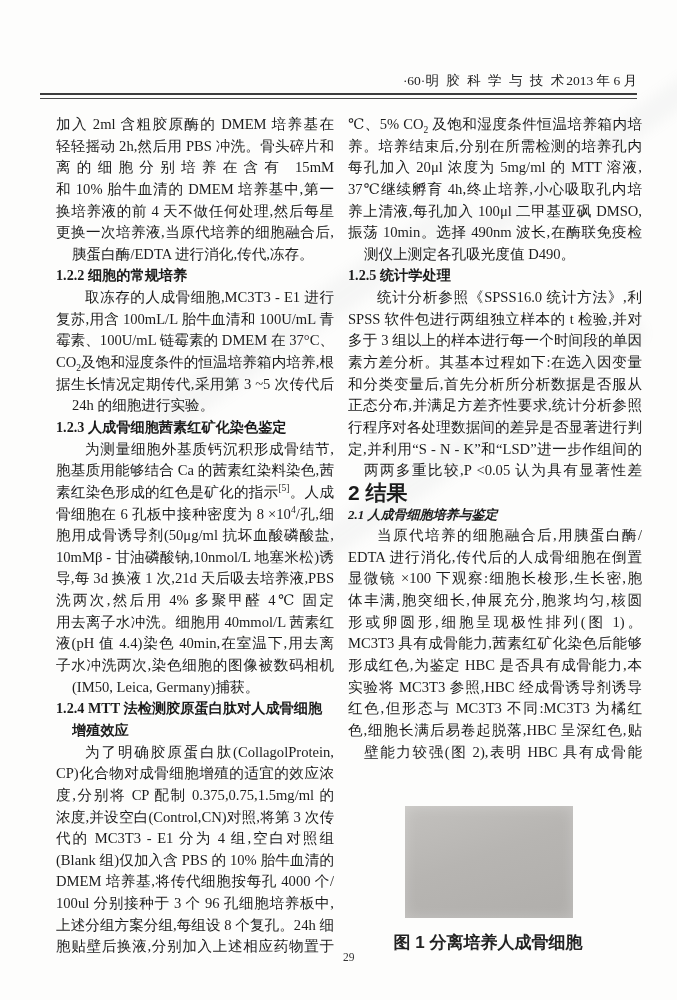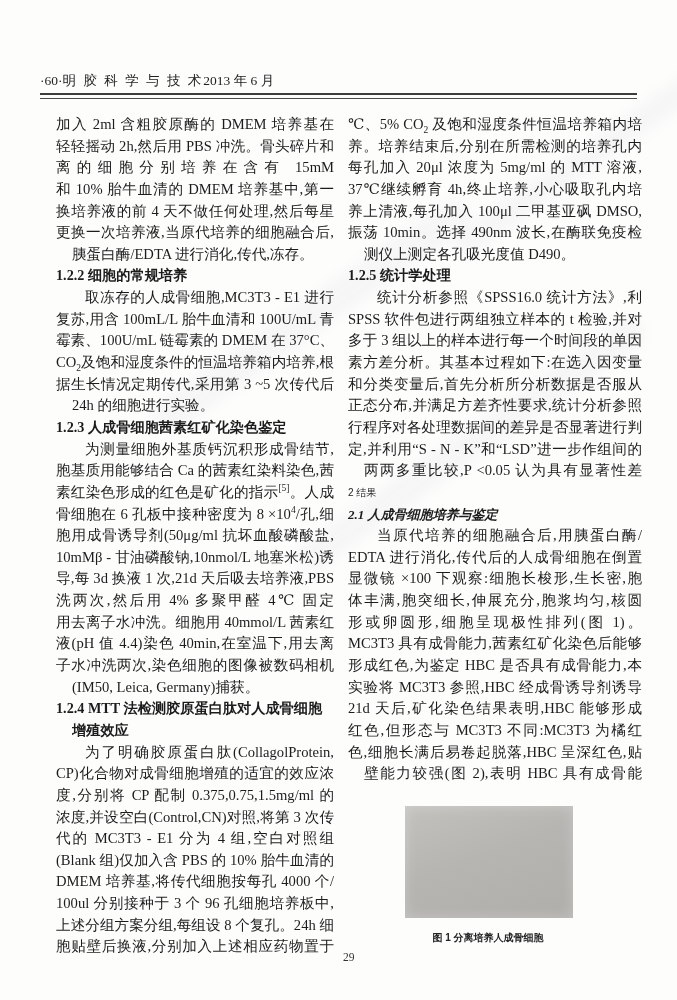--- a/index.html
+++ b/index.html
@@ -7,21 +7,21 @@
     position:relative;
     width:677px;height:1000px;
     background:#fdfdfc;
     overflow:hidden;
     font-family:"Liberation Serif","DejaVu Serif",serif;
     color:#1d1d1d;
   }
   
   .header{
     position:absolute;left:40px;right:40px;top:72px;
-    display:flex;justify-content:flex-start;align-items:baseline;
+    display:flex;justify-content:flex-end;align-items:baseline;
     font-size:13.5px;color:#222;
   }
   .header .jtitle{letter-spacing:2px;font-weight:500;}
   .rule{
     position:absolute;left:40px;right:40px;top:93px;height:3px;
     border-top:2px solid #3c3c3c;border-bottom:1px solid #4a4a4a;
   }
   
   .wm{position:absolute;inset:0;pointer-events:none;}
   .wm i{
@@ -43,40 +43,40 @@
     color:#1c1c1c;
   }
   .line.end{text-align-last:left;margin-left:16px;}
   .line.indent{text-indent:29px;}
   .line.head{
     font-weight:700;text-align-last:left;
     font-family:Liberation Serif, serif;
     font-size:14.2px;
   }
   .line.sec{
-    font-weight:400;text-align-last:left;
+    font-weight:700;text-align-last:left;
     font-family:"Liberation Sans","DejaVu Sans",sans-serif;
-    font-size:10px;
+    font-size:21px;
   }
   .line.subsec{
     font-weight:700;text-align-last:left;
     font-style:italic;
     font-size:13px;
   }
   .line sup,.line sub{font-size:9.5px;line-height:0;}
   
   .figwrap{position:absolute;left:348px;top:806px;width:294px;}
   .figimg{
     margin-left:57px;width:168px;height:112px;
     background:linear-gradient(160deg,#c3c1be 0%,#b7b5b2 45%,#b0aeab 100%);
     box-shadow:inset 0 0 14px rgba(255,255,255,0.25);
   }
   .figcap{
     margin-top:13px;width:100%;padding-right:14px;box-sizing:border-box;
-    text-align:center;font-weight:700;font-size:10px;
+    text-align:center;font-weight:700;font-size:17px;
     font-family:"Liberation Sans","DejaVu Sans",sans-serif;color:#222;
   }
   
   .pagenum{
     position:absolute;left:322px;top:951px;
     font-size:11.5px;color:#333;margin-left:21px;
   }
 </style>
 </head>
 <body>
@@ -160,21 +160,20 @@
       <div class="line sec"><span>2  结果</span></div>
       <div class="line subsec"><span>2.1  人成骨细胞培养与鉴定</span></div>
       <div class="line indent"><span>当原代培养的细胞融合后,用胰蛋白酶/</span></div>
       <div class="line"><span>EDTA 进行消化,传代后的人成骨细胞在倒置</span></div>
       <div class="line"><span>显微镜 ×100 下观察:细胞长梭形,生长密,胞</span></div>
       <div class="line"><span>体丰满,胞突细长,伸展充分,胞浆均匀,核圆</span></div>
       <div class="line"><span>形或卵圆形,细胞呈现极性排列(图 1)。</span></div>
       <div class="line"><span>MC3T3 具有成骨能力,茜素红矿化染色后能够</span></div>
       <div class="line"><span>形成红色,为鉴定 HBC 是否具有成骨能力,本</span></div>
       <div class="line"><span>实验将 MC3T3 参照,HBC 经成骨诱导剂诱导</span></div>
-      <div class="line"><span>21d 天后,矿化染色结果表明,HBC 能够形成</span></div>
       <div class="line"><span>红色,但形态与 MC3T3 不同:MC3T3 为橘红</span></div>
       <div class="line"><span>色,细胞长满后易卷起脱落,HBC 呈深红色,贴</span></div>
       <div class="line end"><span>壁能力较强(图 2),表明 HBC 具有成骨能力。</span></div>
     </div>
 
   <div class="figwrap">
     <div class="figimg"></div>
     <div class="figcap">图 1  分离培养人成骨细胞</div>
   </div>
 

